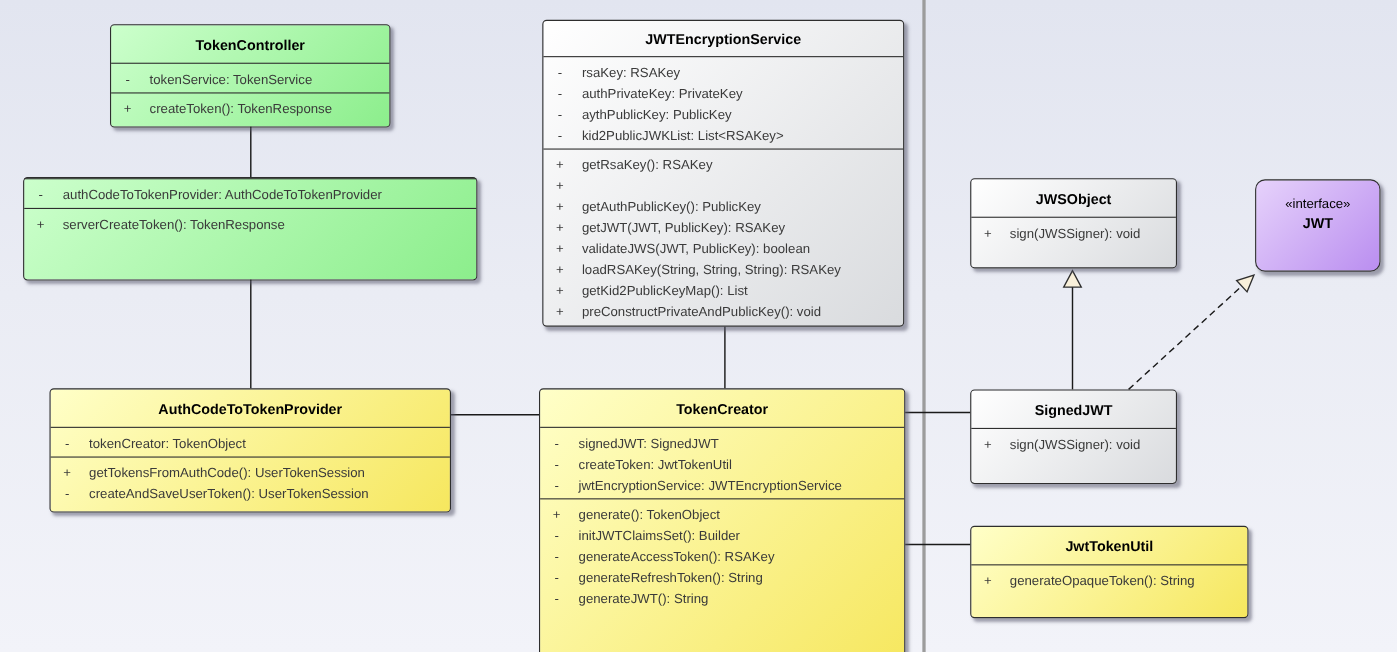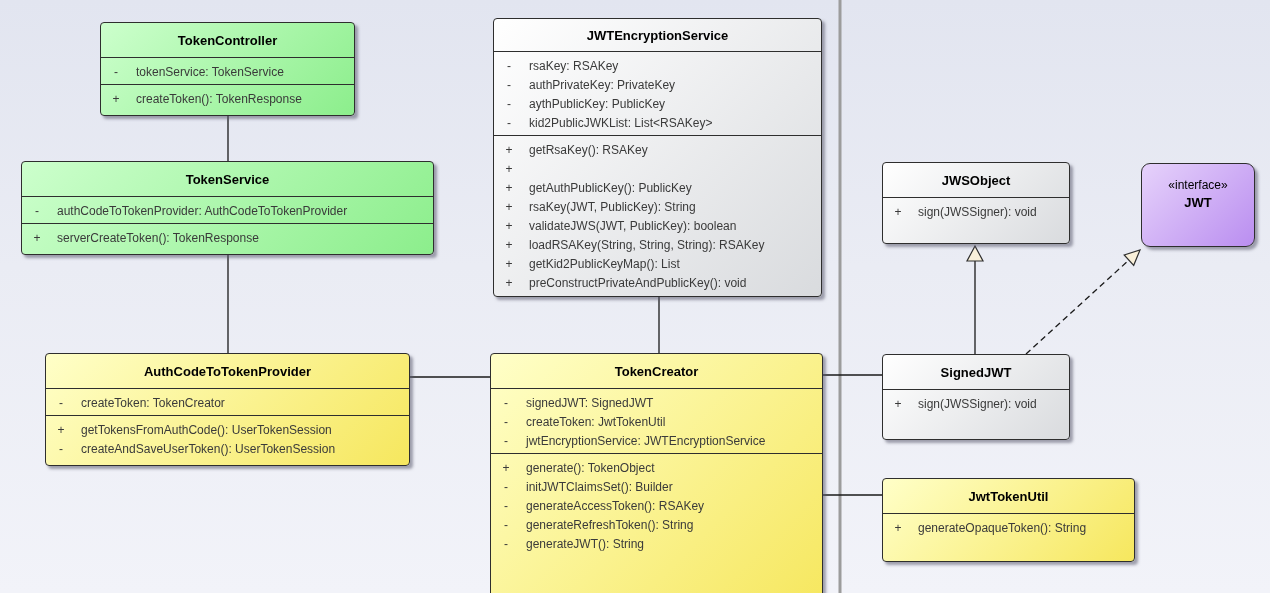--- a/index.html
+++ b/index.html
@@ -86,21 +86,20 @@
     </div>
     <div class="comp grow">
       <div class="row">
         <span class="vis">+</span>
         <span class="txt">createToken(): TokenResponse</span>
       </div>
     </div>
   </div>
 
   <div class="cls green" id="tokenService">
-    <div class="hdr">TokenService</div>
     <div class="comp">
       <div class="row">
         <span class="vis">-</span>
         <span class="txt">authCodeToTokenProvider: AuthCodeToTokenProvider</span>
       </div>
     </div>
     <div class="comp grow">
       <div class="row">
         <span class="vis">+</span>
         <span class="txt">serverCreateToken(): TokenResponse</span>
@@ -135,21 +134,21 @@
       </div>
       <div class="row">
         <span class="vis">+</span>
       </div>
       <div class="row">
         <span class="vis">+</span>
         <span class="txt">getAuthPublicKey(): PublicKey</span>
       </div>
       <div class="row">
         <span class="vis">+</span>
-        <span class="txt">rsaKey(JWT, PublicKey): String</span>
+        <span class="txt">getJWT(JWT, PublicKey): RSAKey</span>
       </div>
       <div class="row">
         <span class="vis">+</span>
         <span class="txt">validateJWS(JWT, PublicKey): boolean</span>
       </div>
       <div class="row">
         <span class="vis">+</span>
         <span class="txt">loadRSAKey(String, String, String): RSAKey</span>
       </div>
       <div class="row">
@@ -161,21 +160,21 @@
         <span class="txt">preConstructPrivateAndPublicKey(): void</span>
       </div>
     </div>
   </div>
 
   <div class="cls yellow" id="authCode">
     <div class="hdr">AuthCodeToTokenProvider</div>
     <div class="comp">
       <div class="row">
         <span class="vis">-</span>
-        <span class="txt">createToken: TokenCreator</span>
+        <span class="txt">tokenCreator: TokenObject</span>
       </div>
     </div>
     <div class="comp grow">
       <div class="row">
         <span class="vis">+</span>
         <span class="txt">getTokensFromAuthCode(): UserTokenSession</span>
       </div>
       <div class="row">
         <span class="vis">-</span>
         <span class="txt">createAndSaveUserToken(): UserTokenSession</span>

